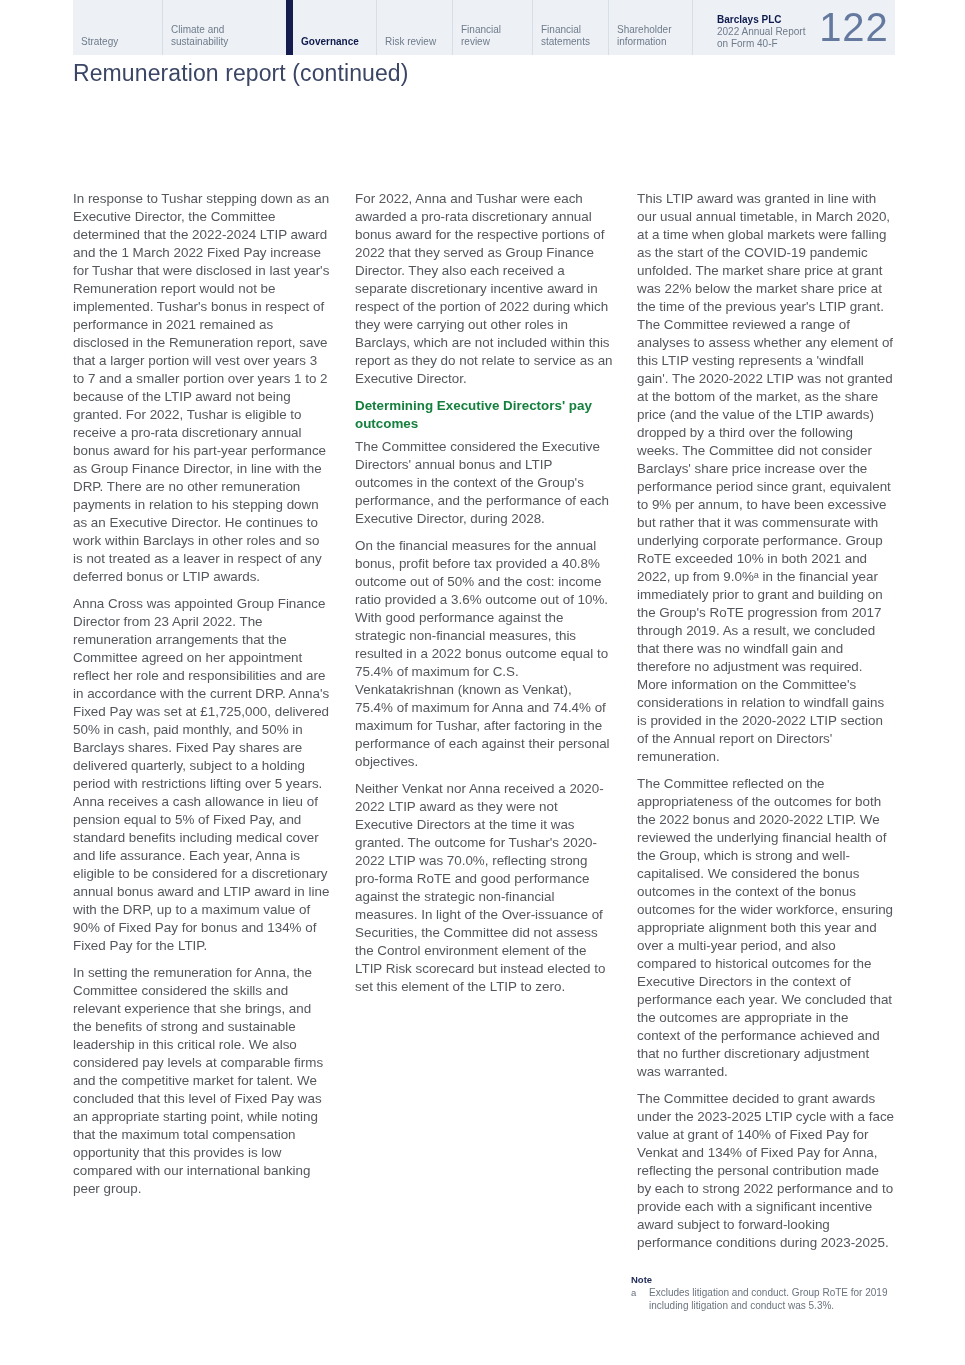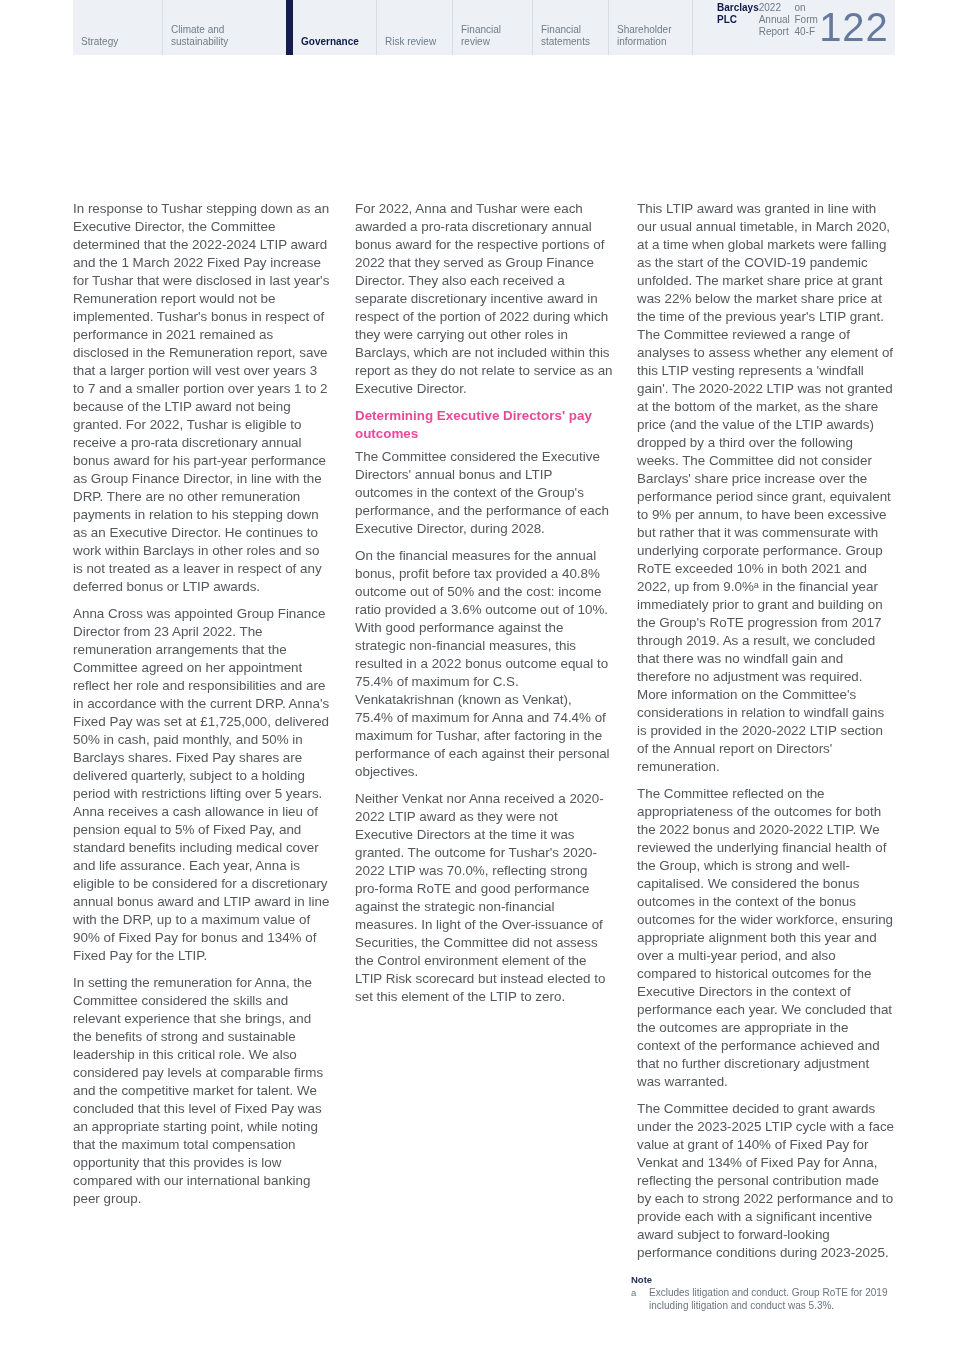--- a/index.html
+++ b/index.html
@@ -26,51 +26,51 @@
   .tab.t4 { width:76px; }
   .tab.t5 { width:80px; }
   .tab.t6 { width:76px; }
   .tab.t7 { width:84px; }
   .tab.active {
     border-left:7px solid #151d4f;
     color:#0e1a4c; font-weight:bold;
   }
   .nav-spacer { flex:1; border-left:1px solid #d8dee6; }
   .brand {
-    width:102px; display:flex; flex-direction:row; justify-content:center;
-    font-size:10px; line-height:12px; color:#6f7b8a; padding-top:2px;
+    width:102px; display:flex; flex-direction:column; justify-content:center;
+    font-size:10px; line-height:12px; color:#6f7b8a; padding-top:8px;
   }
   .brand .company { color:#0e1a4c; font-weight:bold; }
   .pagenum-box {
     width:76px; display:flex; align-items:center; justify-content:center;
     padding-right:6px;
   }
   .pagenum {
     font-size:40px; font-weight:200; letter-spacing:1px; color:#64799d;
     font-stretch:condensed;
   }
 
   
   .page-title {
     position:absolute; left:73px; top:60px;
     font-size:23px; font-weight:400; color:#3b4565; letter-spacing:.1px;
   }
 
   
   .columns {
-    position:absolute; left:73px; top:200px; width:822px;
+    position:absolute; left:73px; top:190px; width:822px;
     display:flex; gap:24px;
   }
   .col { width:258px; }
   .col p {
     font-size:13.4px; line-height:18px; color:#54575c;
     margin:0 0 9px 0;
   }
   .col h3 {
-    font-size:13.4px; line-height:18px; font-weight:bold; color:#ec4899;
+    font-size:13.4px; line-height:18px; font-weight:bold; color:#15803d;
     margin:3px 0 5px 0;
   }
 
   
   .note {
     position:absolute; left:631px; top:1274px; width:258px;
   }
   .note .note-label {
     font-size:9.5px; font-weight:bold; color:#1f2a57; margin-bottom:2px;
   }
@@ -99,20 +99,21 @@
     <div class="brand">
       <div class="company">Barclays PLC</div>
       <div>2022 Annual Report</div>
       <div>on Form 40-F</div>
     </div>
     <div class="pagenum-box">
       <span class="pagenum">122</span>
     </div>
   </div>
 
+  <h1 class="page-title">Remuneration report (continued)</h1>
 
   <div class="columns">
 
     <div class="col">
       <p>In response to Tushar stepping down as an Executive Director, the Committee determined that the 2022-2024 LTIP award and the 1 March 2022 Fixed Pay increase for Tushar that were disclosed in last year's Remuneration report would not be implemented. Tushar's bonus in respect of performance in 2021 remained as disclosed in the Remuneration report, save that a larger portion will vest over years 3 to 7 and a smaller portion over years 1 to 2 because of the LTIP award not being granted. For 2022, Tushar is eligible to receive a pro-rata discretionary annual bonus award for his part-year performance as Group Finance Director, in line with the DRP. There are no other remuneration payments in relation to his stepping down as an Executive Director. He continues to work within Barclays in other roles and so is not treated as a leaver in respect of any deferred bonus or LTIP awards.</p>
       <p>Anna Cross was appointed Group Finance Director from 23 April 2022. The remuneration arrangements that the Committee agreed on her appointment reflect her role and responsibilities and are in accordance with the current DRP. Anna's Fixed Pay was set at £1,725,000, delivered 50% in cash, paid monthly, and 50% in Barclays shares. Fixed Pay shares are delivered quarterly, subject to a holding period with restrictions lifting over 5 years. Anna receives a cash allowance in lieu of pension equal to 5% of Fixed Pay, and standard benefits including medical cover and life assurance. Each year, Anna is eligible to be considered for a discretionary annual bonus award and LTIP award in line with the DRP, up to a maximum value of 90% of Fixed Pay for bonus and 134% of Fixed Pay for the LTIP.</p>
       <p>In setting the remuneration for Anna, the Committee considered the skills and relevant experience that she brings, and the benefits of strong and sustainable leadership in this critical role. We also considered pay levels at comparable firms and the competitive market for talent. We concluded that this level of Fixed Pay was an appropriate starting point, while noting that the maximum total compensation opportunity that this provides is low compared with our international banking peer group.</p>
     </div>
 
     <div class="col">

